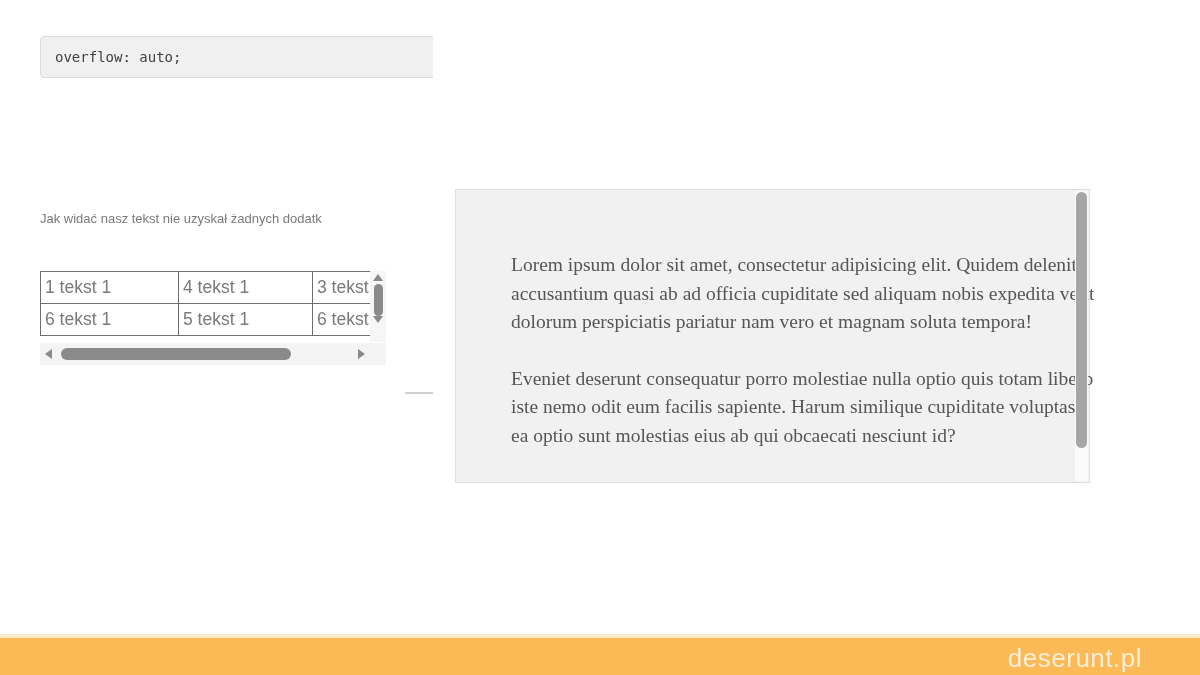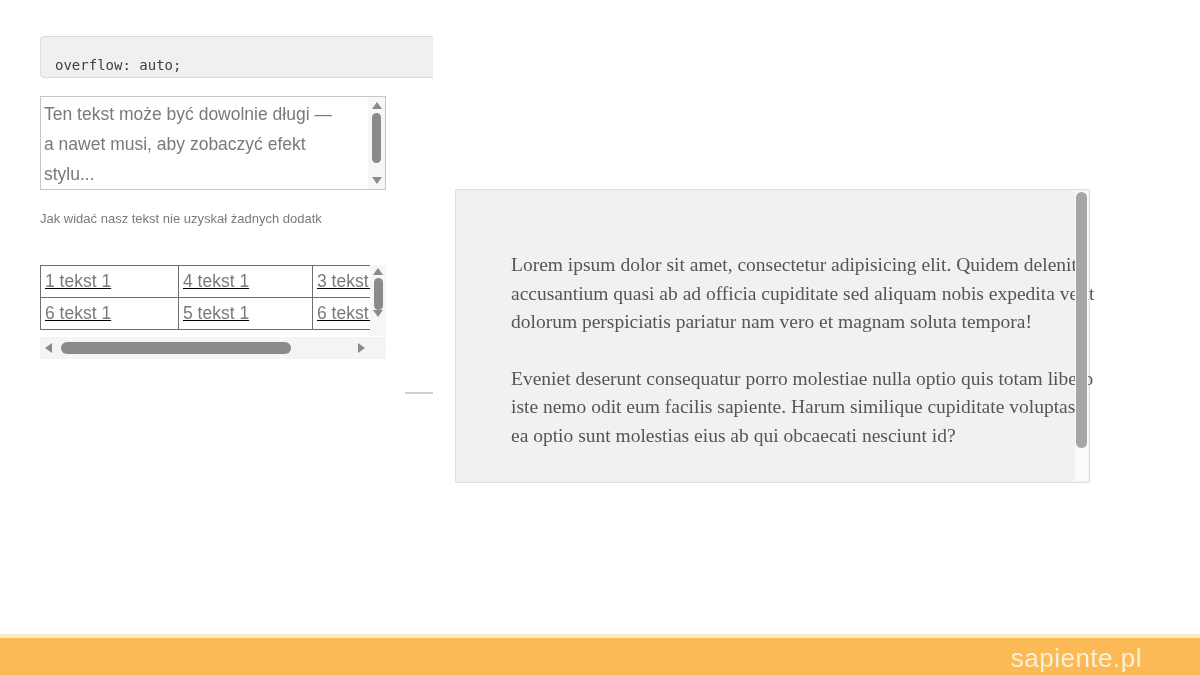--- a/index.html
+++ b/index.html
@@ -7,21 +7,21 @@
   body { font-family:"Liberation Sans", sans-serif; }
   .stage { position:absolute; left:0; top:0; width:1200px; height:675px; background:#fff; }
 
   
   .left-clip { position:absolute; left:0; top:0; width:433px; height:560px; overflow:hidden; }
 
   .code-box {
     position:absolute; left:40px; top:36px; width:480px; height:42px;
     background:#f0f0f0; border:1px solid #dcdcdc; border-radius:4px;
     font-family:"DejaVu Sans Mono","Liberation Mono",monospace;
-    font-size:14px; color:#3f3f3f; padding:20px 14px; line-height:16px;
+    font-size:14px; color:#3f3f3f; padding:12px 14px; line-height:16px;
   }
 
   .demo-box {
     position:absolute; left:40px; top:96px; width:346px; height:94px;
     border:1px solid #c6c6c6; background:#fff; display:flex; overflow:hidden;
   }
   .demo-text { flex:1 1 auto; padding:2px 0 0 3px; font-size:17.5px; line-height:30px; color:#7a7a7a; overflow:hidden; white-space:nowrap; }
 
   .vscroll { flex:0 0 17px; width:17px; background:#f6f6f6; display:flex; flex-direction:column; align-items:center; padding:5px 0; }
   .tri-up    { width:0; height:0; border-left:5px solid transparent; border-right:5px solid transparent; border-bottom:7px solid #8a8a8a; }
@@ -30,21 +30,21 @@
   .tri-right { width:0; height:0; border-top:5px solid transparent; border-bottom:5px solid transparent; border-left:7px solid #8a8a8a; }
   .vthumb { width:9px; border-radius:5px; background:#8a8a8a; margin-top:4px; }
   .demo-box .vthumb { height:50px; }
   .vscroll .tri-down { margin-top:auto; }
 
   .caption {
     position:absolute; left:40px; top:211px; font-size:13px; color:#7a7a7a;
     white-space:nowrap;
   }
 
-  .table-widget { position:absolute; left:40px; top:265px; width:346px; height:70px;text-decoration:underline; }
+  .table-widget { position:absolute; left:40px; top:271px; width:346px; height:70px; }
   .table-top { display:flex; height:66px; }
   .table-clip { width:330px; height:66px; overflow:hidden; }
   table.demo-table { border-collapse:collapse; table-layout:fixed; width:420px; }
   table.demo-table td {
     border:1px solid #6e6e6e; height:32px; font-size:17.5px; color:#7a7a7a;
     padding:0 0 0 4px; white-space:nowrap; overflow:hidden; background:#fff;
   }
   .col1 { width:138px; } .col2 { width:134px; } .col3 { width:148px; }
   .table-vscroll { width:16px; height:71px; background:#f6f6f6; display:flex; flex-direction:column; align-items:center; padding:3px 0; }
   .table-vscroll .vthumb { height:32px; margin-top:3px; }
@@ -82,32 +82,20 @@
 <body>
 
 <div class="stage">
 
   <div class="left-clip">
 
     <div class="code-box">
       <span>overflow: auto;</span>
     </div>
 
-    <div class="demo-box">
-      <div class="demo-text">
-        <div>Ten tekst może być dowolnie długi —</div>
-        <div>a nawet musi, aby zobaczyć efekt</div>
-        <div>stylu...</div>
-      </div>
-      <div class="vscroll">
-        <div class="tri-up"></div>
-        <div class="vthumb"></div>
-        <div class="tri-down"></div>
-      </div>
-    </div>
 
     <div class="caption">Jak widać nasz tekst nie uzyskał żadnych dodatk</div>
 
     <div class="table-widget">
       <div class="table-top">
         <div class="table-clip">
           <table class="demo-table">
             <tbody>
                 <tr>
               <td class="col1">1 tekst 1</td>
@@ -146,16 +134,16 @@
     <div class="lorem-content">
       <p>Lorem ipsum dolor sit amet, consectetur adipisicing elit. Quidem deleniti accusantium quasi ab ad officia cupiditate sed aliquam nobis expedita velit dolorum perspiciatis pariatur nam vero et magnam soluta tempora!</p>
       <p>Eveniet deserunt consequatur porro molestiae nulla optio quis totam libero iste nemo odit eum facilis sapiente. Harum similique cupiditate voluptas ea optio sunt molestias eius ab qui obcaecati nesciunt id?</p>
     </div>
     <div class="lorem-scroll">
       <div class="lorem-thumb"></div>
     </div>
   </div>
 
   <div class="footer">
-    <div class="brand">sapiente.pl</div>
+    <div class="brand">deserunt.pl</div>
   </div>
 
 </div>
 
 </body></html>

